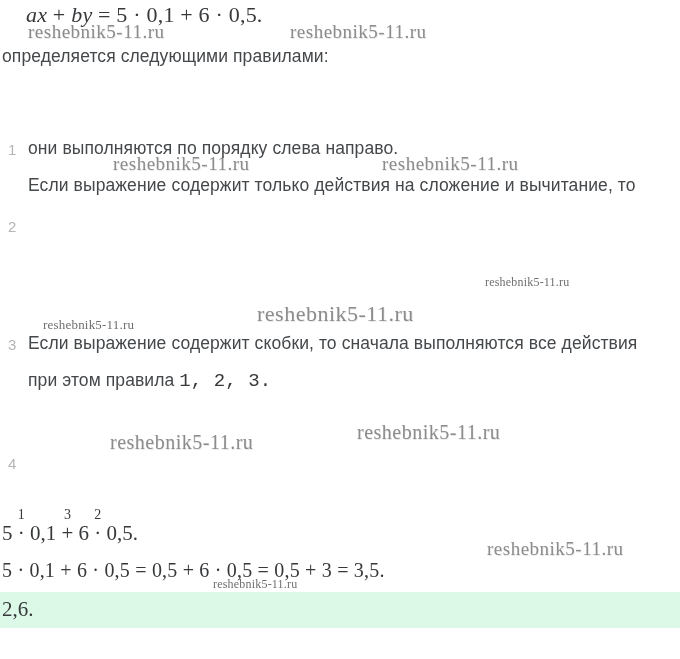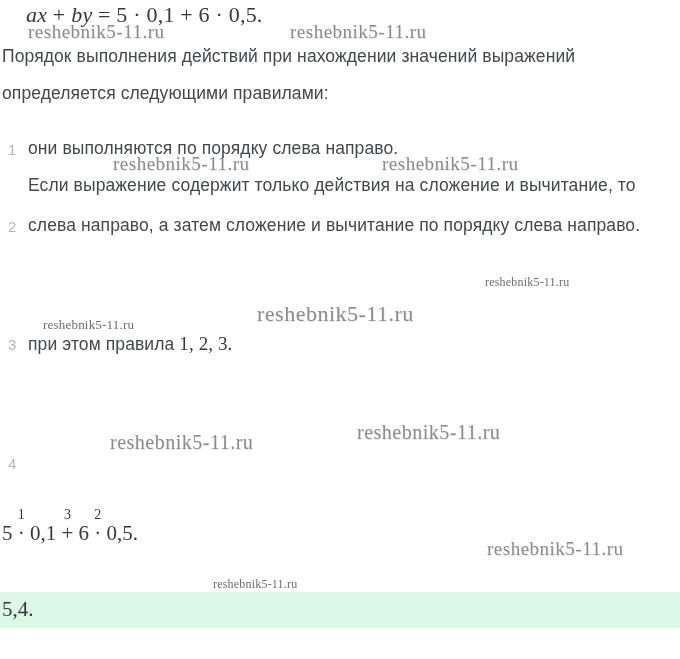--- a/index.html
+++ b/index.html
@@ -58,21 +58,21 @@
   .rule .num{
     position:absolute;left:8px;top:1px;
     font-size:15px;color:#b3b5b7;line-height:37px;
   }
   .rule .lines{margin-left:28px;width:648px;}
   #rule-1{top:130px;}
   #rule-2{top:207px;}
   #rule-3{top:325px;}
   #rule-4{top:444px;}
   .math-inline{
-    font-family:Liberation Serif, serif;
+    font-family:Liberation Mono, monospace;
     font-size:19px;color:#36383a;
   }
   
   #ordered-expression{
     position:absolute;left:2px;top:521px;
     font-size:21px;
   }
   .seg{position:relative;white-space:pre;}
   .step{
     position:absolute;top:-14px;left:50%;transform:translateX(-50%);
@@ -107,54 +107,54 @@
   <div class="wm w4">reshebnik5-11.ru</div>
   <div class="wm w5 small">reshebnik5-11.ru</div>
   <div class="wm w6">reshebnik5-11.ru</div>
   <div class="wm w7 small">reshebnik5-11.ru</div>
   <div class="wm w8">reshebnik5-11.ru</div>
   <div class="wm w9">reshebnik5-11.ru</div>
   <div class="wm w10">reshebnik5-11.ru</div>
   <div class="wm w11 small">reshebnik5-11.ru</div>
 
   <div id="intro" class="textblock">
-    <div>Порядок выполнения действий при нахождении значений выражений</div>
     <div>определяется следующими правилами:</div>
   </div>
 
   <div id="rule-1" class="rule">
     <span class="num">1</span>
     <div class="lines">
       <div>они выполняются по порядку слева направо.</div>
       <div>Если выражение содержит только действия на сложение и вычитание, то</div>
     </div>
   </div>
 
   <div id="rule-2" class="rule">
     <span class="num">2</span>
     <div class="lines">
-      <div>слева направо, а затем сложение и вычитание по порядку слева направо.</div>
     </div>
   </div>
 
   <div id="rule-3" class="rule">
     <span class="num">3</span>
     <div class="lines">
+      <div>Если выражение содержит скобки, то сначала выполняются все действия</div>
       <div>
         <span style="white-space:pre;">при этом правила </span><span class="math-inline">1, 2, 3.</span>
       </div>
     </div>
   </div>
 
   <div id="rule-4" class="rule">
     <span class="num">4</span>
     <div class="lines">
     </div>
   </div>
 
   <div id="ordered-expression" class="math"><span class="seg">5</span><span class="seg"> · <span class="step">1</span></span><span class="seg">0,1</span><span class="seg"> + <span class="step">3</span></span><span class="seg">6</span><span class="seg"> · <span class="step">2</span></span><span class="seg">0,5.</span></div>
 
+  <div id="solution-line" class="math">5 · 0,1 + 6 · 0,5 = 0,5 + 6 · 0,5 = 0,5 + 3 = 3,5.</div>
 
   <div id="answer-bar">
-    <div id="answer-text" class="math">5,4.</div>
+    <div id="answer-text" class="math">2,6.</div>
   </div>
 
 </div>
 
 </body></html>

